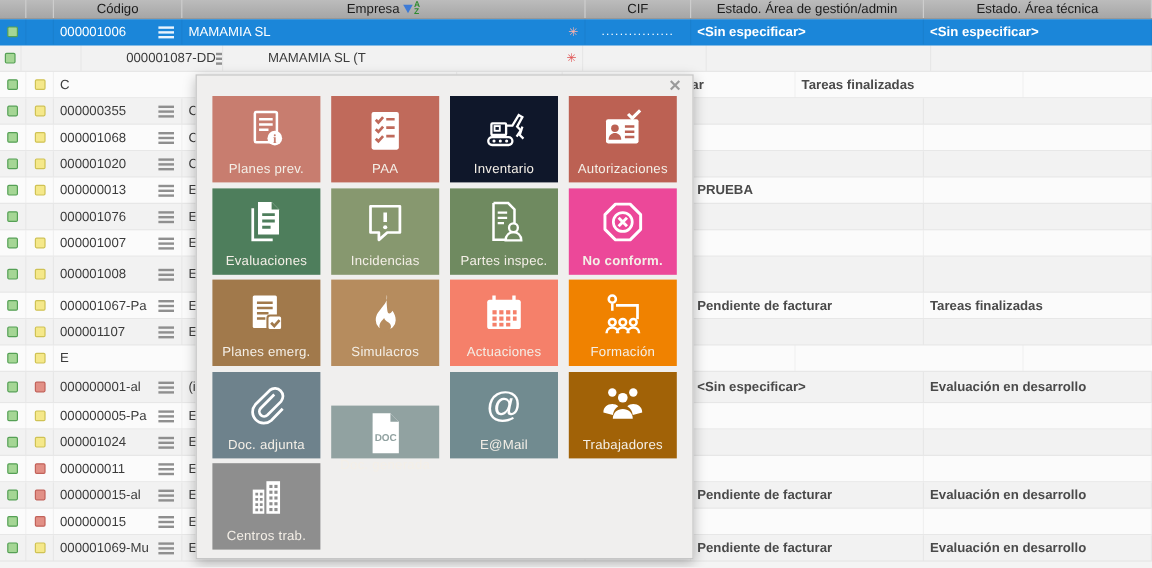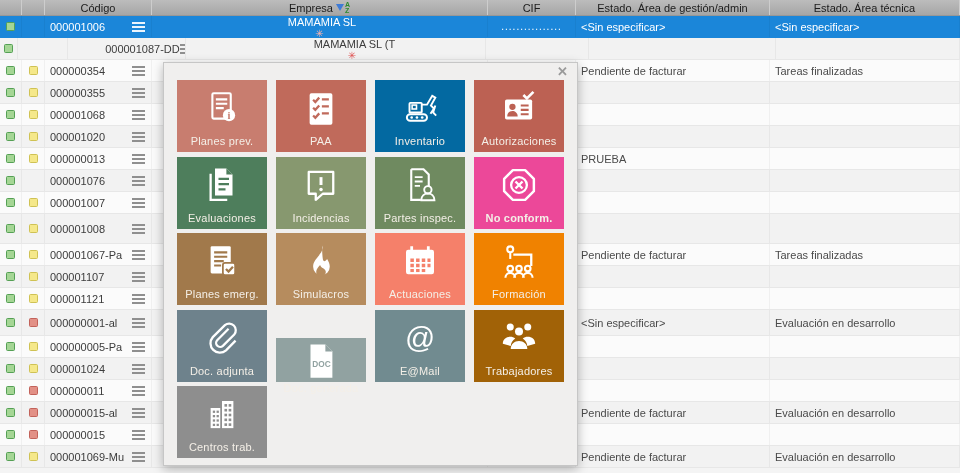--- a/index.html
+++ b/index.html
@@ -27,26 +27,26 @@
   .sq { width:9px; height:9px; border-radius:1.5px; display:inline-block; }
   .sq.green  { background:#a5d695; border:1px solid #55a055; }
   .sq.yellow { background:#f5e88a; border:1px solid #cfc254; }
   .sq.red    { background:#e29086; border:1px solid #c2625a; }
 
   .cell-cod { padding-left:5px; justify-content:space-between; }
   .burger { display:inline-flex; flex-direction:column; gap:2px; margin-right:6px; cursor:pointer; }
   .burger i { display:block; width:13px; height:2px; background:#8f8f8f; }
   .selected .burger i { background:#eaf4fd; }
 
-  .cell-emp { padding-left:5px; justify-content:space-between;flex-direction:column; }
+  .cell-emp { padding-left:5px; justify-content:space-between; }
   .asterisk { color:#e05555; font-size:10px; padding-right:5px; }
   .selected .asterisk { color:#ffb3ab; }
 
   .cell-cif { justify-content:center; font-size:10px; letter-spacing:1px; }
-  .cell-ges, .cell-tec { padding-left:5px; color:#4a4a4a; }
+  .cell-ges, .cell-tec { padding-left:5px; color:#4a4a4a;font-weight:bold; }
   .selected .cell-ges, .selected .cell-tec { color:#fff; }
 
   
   .sort-ic { display:inline-flex; align-items:center; gap:1px; }
   .sort-ic .arrow { width:0; height:0; border-left:4px solid transparent; border-right:4px solid transparent;
     border-top:7px solid #3e7bd6; }
   .sort-ic .az { display:flex; flex-direction:column; line-height:6px; font-size:7px; font-weight:bold; color:#2e8a2e; }
 
   
   .modal { position:absolute; left:163px; top:62px; width:415px; height:404px;
@@ -138,28 +138,20 @@
         <div class="tcell cell-ges c-ges"></div>
         <div class="tcell cell-tec c-tec"></div>
       </div>
       <div class="trow" style="height: 22px;">
         <div class="tcell cell-ind c-i1">
           <span class="sq green"></span>
         </div>
         <div class="tcell cell-ind c-i2">
           <span class="sq yellow"></span>
         </div>
-        <div class="tcell cell-cod c-cod">
-          <span>000000354</span>
-          <span class="burger">
-            <i></i>
-            <i></i>
-            <i></i>
-          </span>
-        </div>
         <div class="tcell cell-emp c-emp">
           <span>C</span>
         </div>
         <div class="tcell cell-cif c-cif"></div>
         <div class="tcell cell-ges c-ges">Pendiente de facturar</div>
         <div class="tcell cell-tec c-tec">Tareas finalizadas</div>
       </div>
       <div class="trow alt" style="height: 22px;">
         <div class="tcell cell-ind c-i1">
           <span class="sq green"></span>
@@ -355,28 +347,20 @@
         <div class="tcell cell-cif c-cif"></div>
         <div class="tcell cell-ges c-ges"></div>
         <div class="tcell cell-tec c-tec"></div>
       </div>
       <div class="trow" style="height: 22px;">
         <div class="tcell cell-ind c-i1">
           <span class="sq green"></span>
         </div>
         <div class="tcell cell-ind c-i2">
           <span class="sq yellow"></span>
-        </div>
-        <div class="tcell cell-cod c-cod">
-          <span>000001121</span>
-          <span class="burger">
-            <i></i>
-            <i></i>
-            <i></i>
-          </span>
         </div>
         <div class="tcell cell-emp c-emp">
           <span>E</span>
         </div>
         <div class="tcell cell-cif c-cif"></div>
         <div class="tcell cell-ges c-ges"></div>
         <div class="tcell cell-tec c-tec"></div>
       </div>
       <div class="trow alt" style="height: 26px;">
         <div class="tcell cell-ind c-i1">
@@ -555,21 +539,21 @@
               <g stroke="#c06a5b" stroke-width="2.6" fill="none">
                 <path d="M15 13.5l2.5 2.5 4.5-5"></path>
                 <path d="M15 22.5l2.5 2.5 4.5-5"></path>
                 <path d="M15 31.5l2.5 2.5 4.5-5"></path>
                 <path d="M25 13h8M25 21h8M25 29h8"></path>
               </g>
             </svg>
           </div>
           <span class="tlabel">PAA</span>
         </div>
-        <div class="tile" style="background: #0369a1;">
+        <div class="tile" style="background: #0f172a;">
           <div class="ticon">
             <svg viewBox="0 0 48 48" fill="none" stroke="#fff" stroke-width="2.2">
               <rect x="12" y="17" width="14" height="11" rx="1"></rect>
               <rect x="15" y="19.5" width="5" height="4.5" stroke-width="1.8"></rect>
               <path d="M26 19h6l6-10 3.5 2-5 9 3.5 3.5-4 6"></path>
               <path d="M41.5 20l-2.5 8 3.5 3.5"></path>
               <rect x="9" y="30" width="23" height="7.5" rx="3.75"></rect>
               <circle cx="14.5" cy="33.7" r="1.5" fill="#fff" stroke="none"></circle>
               <circle cx="20.5" cy="33.7" r="1.5" fill="#fff" stroke="none"></circle>
               <circle cx="26.5" cy="33.7" r="1.5" fill="#fff" stroke="none"></circle>

